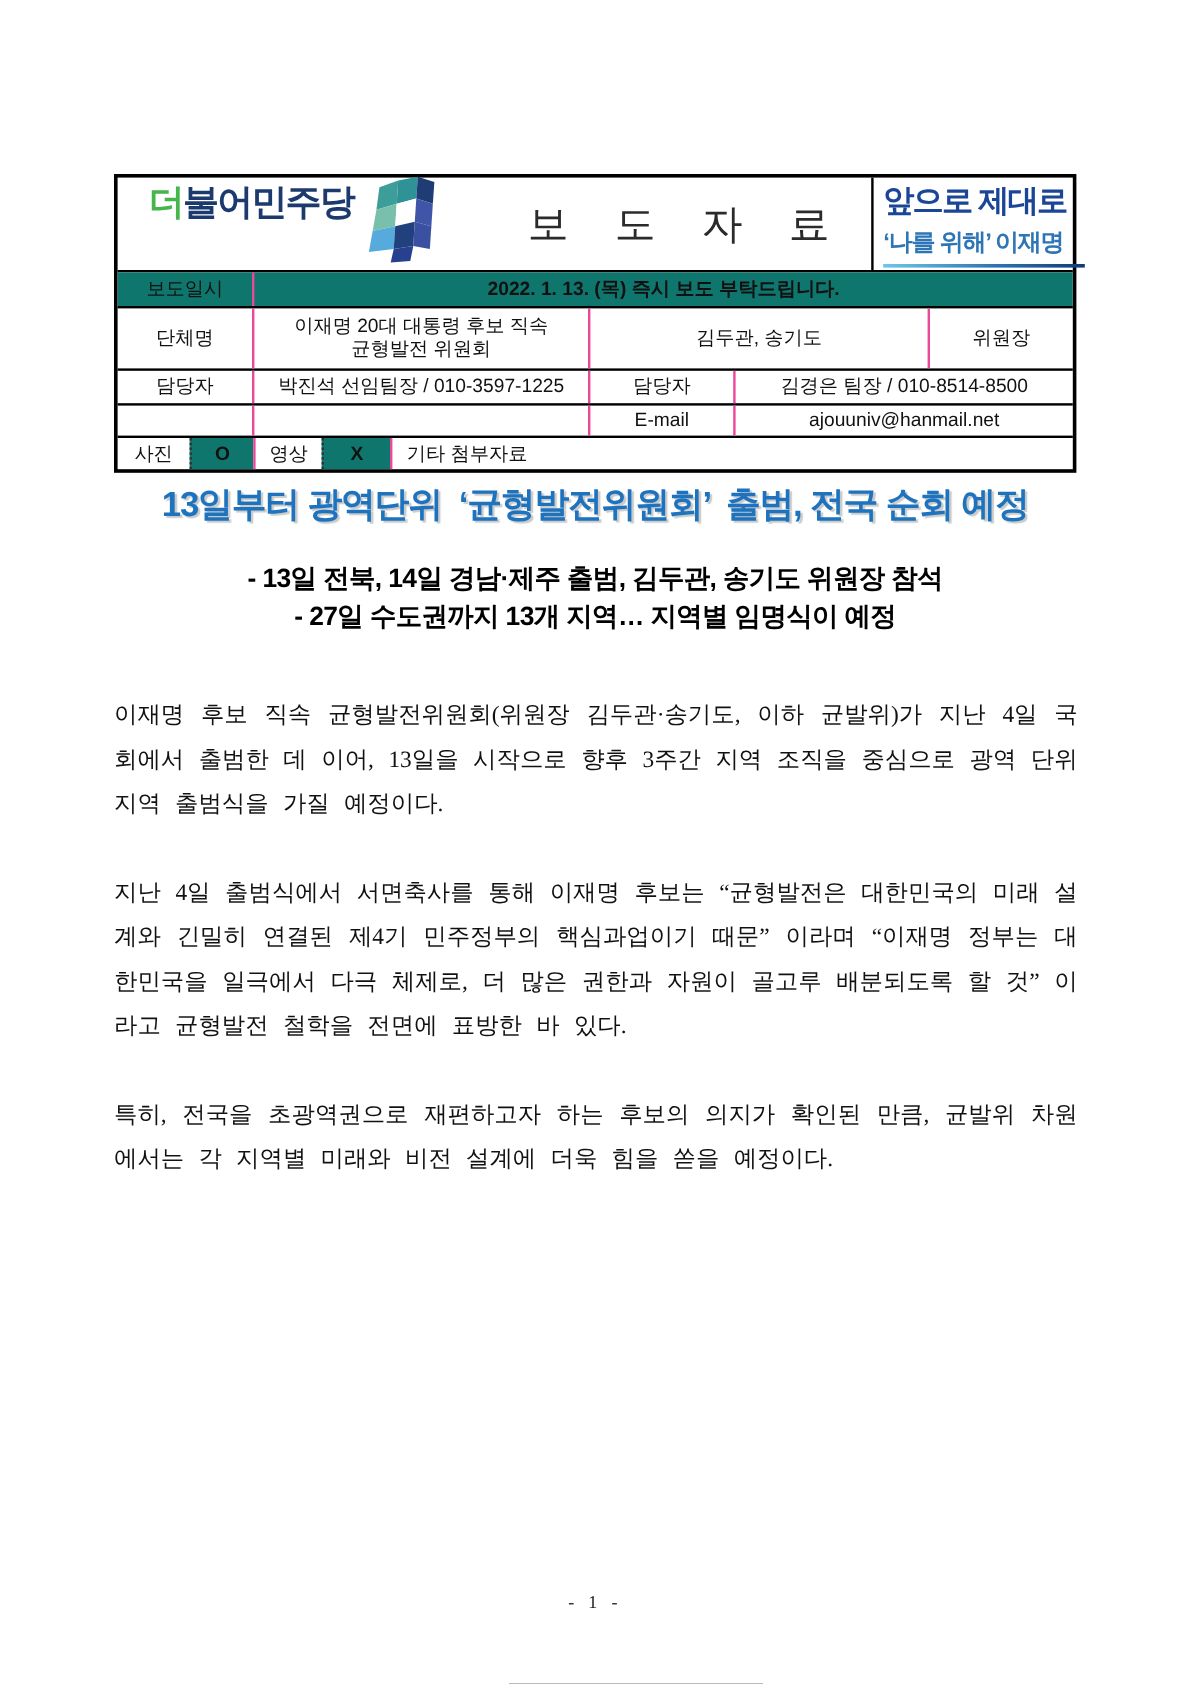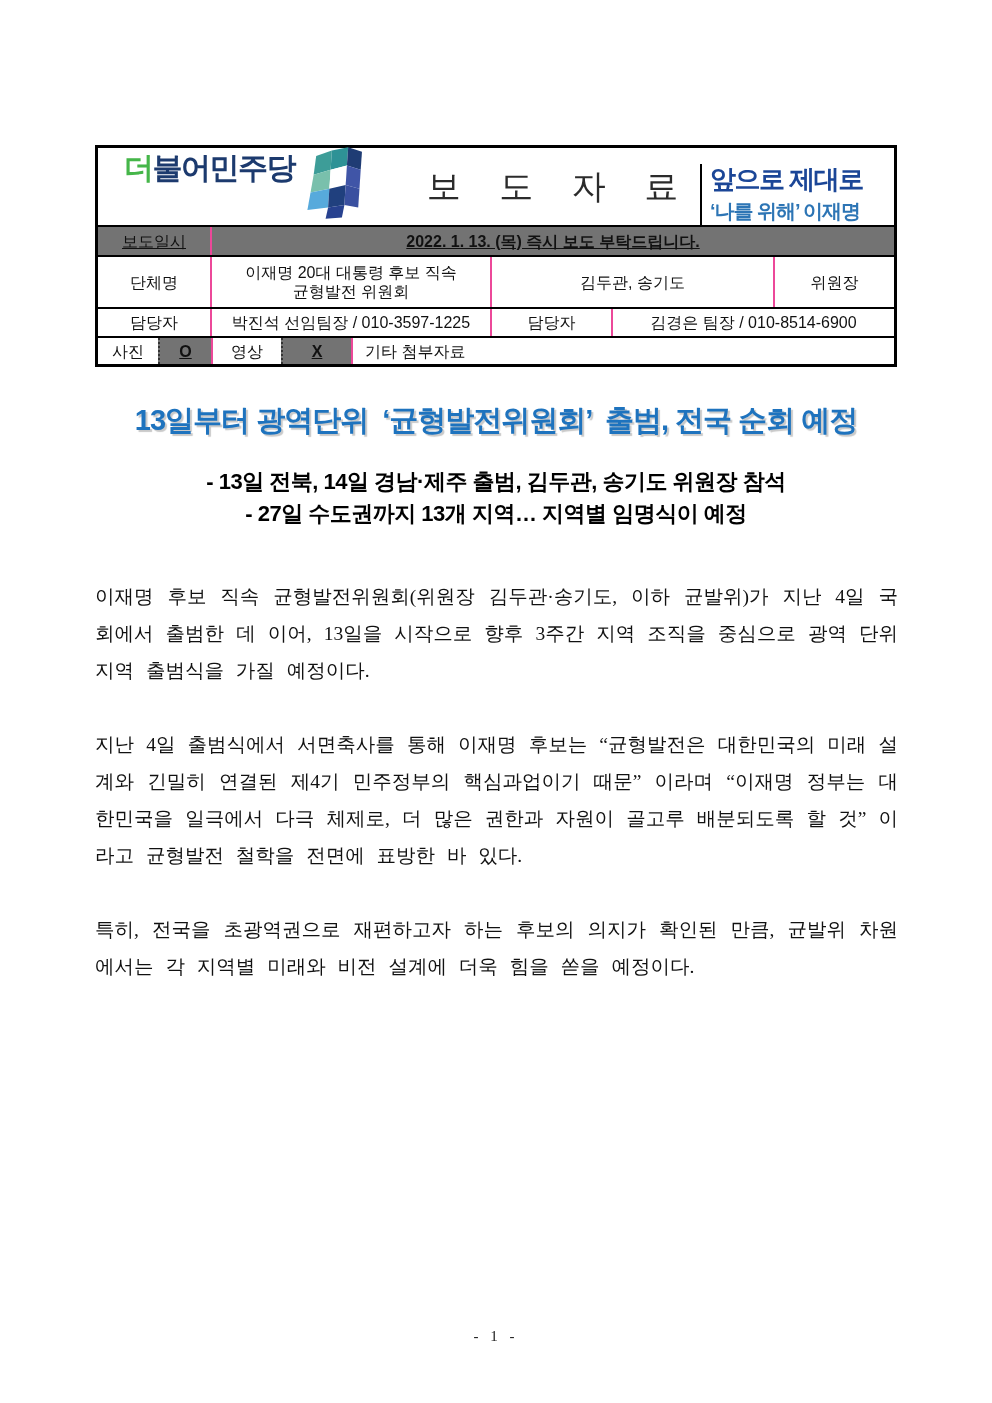--- a/index.html
+++ b/index.html
@@ -9,35 +9,35 @@
   
   .doc-table{position:absolute;left:95px;top:145px;width:802px;border:3px solid #000;box-sizing:border-box;background:#fff;}
   .header-row{display:flex;height:77px;align-items:stretch;}
   .logo-area{display:flex;align-items:flex-start;padding-left:14px;width:296px;box-sizing:border-box;margin-left:12px;}
   .logo-text{font-size:30px;font-weight:900;color:#1c3a6e;letter-spacing:-1.5px;white-space:nowrap;}
   .logo-green{color:#45b649;}
   .flag-svg{width:72px;height:74px;margin-left:4px;margin-top:-2px;}
   .doc-type{flex:1;display:flex;align-items:center;justify-content:center;
             font-family:"Liberation Serif","DejaVu Serif",serif;font-size:34px;letter-spacing:15px;
             color:#2b2b2b;padding-left:14px;}
-  .slogan-box{width:194px;border-left:2px solid #000;display:flex;flex-direction:column;justify-content:center;
-              align-items:flex-start;padding:2px 8px;box-sizing:border-box;margin-top:16px;}
+  .slogan-box{width:168px;border-left:2px solid #000;display:flex;flex-direction:column;justify-content:space-between;
+              align-items:flex-start;padding:2px 8px;box-sizing:border-box;}
   .slogan1{font-size:26px;font-weight:900;color:#1b4697;letter-spacing:-1.5px;white-space:nowrap;}
   .slogan2{font-size:20px;font-weight:700;color:#2d75b5;letter-spacing:-1px;margin-top:1px;white-space:nowrap;}
   .slogan-underline{width:168px;height:3px;margin-top:3px;background:linear-gradient(90deg,#6ec6e8 0%,#2d75b5 55%,#123a7a 100%);}
 
   .t-row{display:flex;border-top:2px solid #000;align-items:stretch;}
   .cell{box-sizing:border-box;display:flex;align-items:center;justify-content:center;
         font-size:16px;color:#111;text-align:center;line-height:19px;}
   .cell.bl{border-left:2px solid #ec4899;}
   .cell.bl-dot{border-left:2px dotted #333;}
-  .cyan{background:#737373;text-decoration:underline;}
+  .cyan{background:#0f766e;}
   .h28{height:28px}.h50{height:50px}.h27{height:27px}.h25{height:25px}.h26{height:26px}
   .c1{width:112px}.c2{width:280px}.c3{width:121px}.c4{flex:1}
-  .w60{width:60px}.w53{width:53px}.w57{width:70px}
+  .w60{width:60px}.w53{width:53px}.w57{width:57px}
   .bold{font-weight:bold;}
   .left-pad{justify-content:flex-start;padding-left:12px;}
 
   
   .headline{position:absolute;top:401px;left:0;width:100%;text-align:center;
             font-size:29px;font-weight:800;color:#1e73be;letter-spacing:-1px;
             white-space:pre-wrap;text-shadow:2px 2px 1px #c9c9c9;}
   .subhead{position:absolute;top:466px;left:0;width:100%;text-align:center;
            font-size:22px;font-weight:800;color:#000;line-height:32px;letter-spacing:-0.5px;}
 
@@ -94,23 +94,29 @@
         <span>균형발전 위원회</span></span>
       </div>
       <div class="cell c4 bl">김두관, 송기도</div>
       <div class="cell c3 bl">위원장</div>
     </div>
 
     <div class="t-row h27">
       <div class="cell c1">담당자</div>
       <div class="cell c2 bl">박진석 선임팀장 / 010-3597-1225</div>
       <div class="cell c3 bl">담당자</div>
-      <div class="cell c4 bl">김경은 팀장 / 010-8514-6900</div>
+      <div class="cell c4 bl">김경은 팀장 / 010-8514-8500</div>
     </div>
 
+    <div class="t-row h25">
+      <div class="cell c1"></div>
+      <div class="cell c2 bl"></div>
+      <div class="cell c3 bl">E-mail</div>
+      <div class="cell c4 bl">ajouuniv@hanmail.net</div>
+    </div>
 
     <div class="t-row h26">
       <div class="cell w60">사진</div>
       <div class="cell w53 cyan bl-dot bold">O</div>
       <div class="cell w57 bl">영상</div>
       <div class="cell w57 cyan bl-dot bold">X</div>
       <div class="cell c4 bl left-pad">기타 첨부자료</div>
     </div>
 
   </div>

